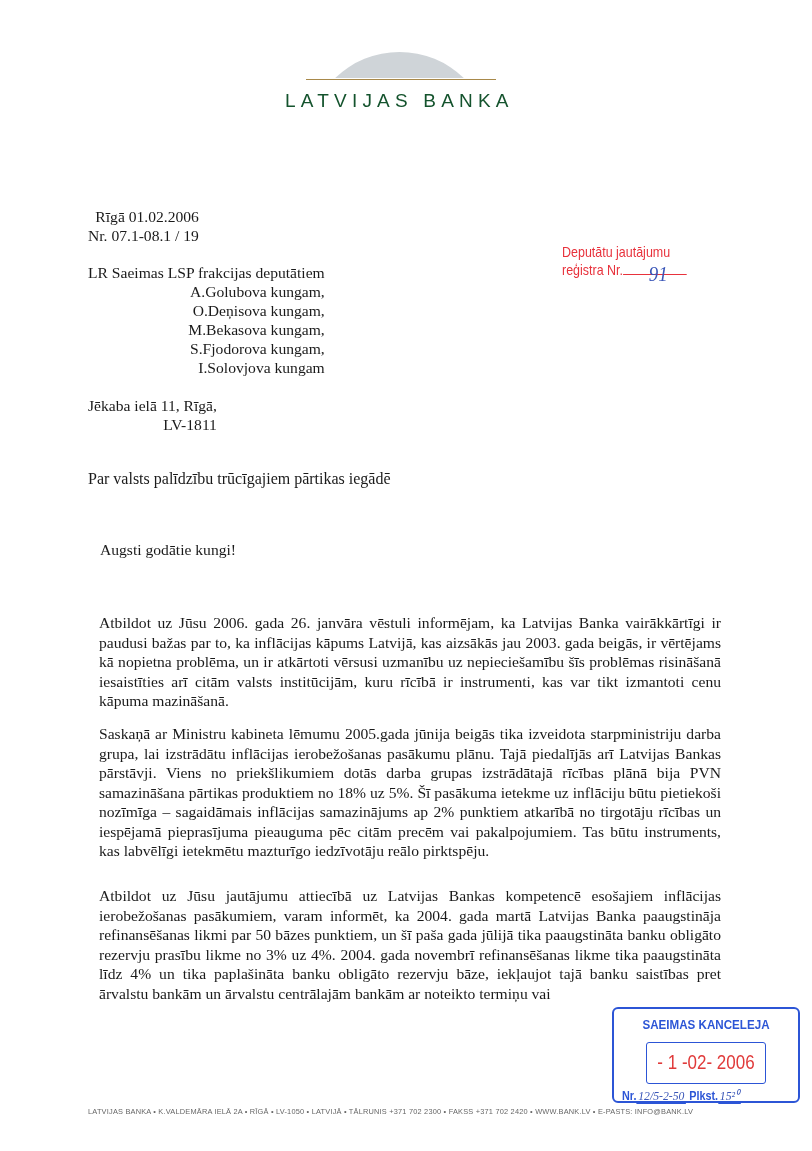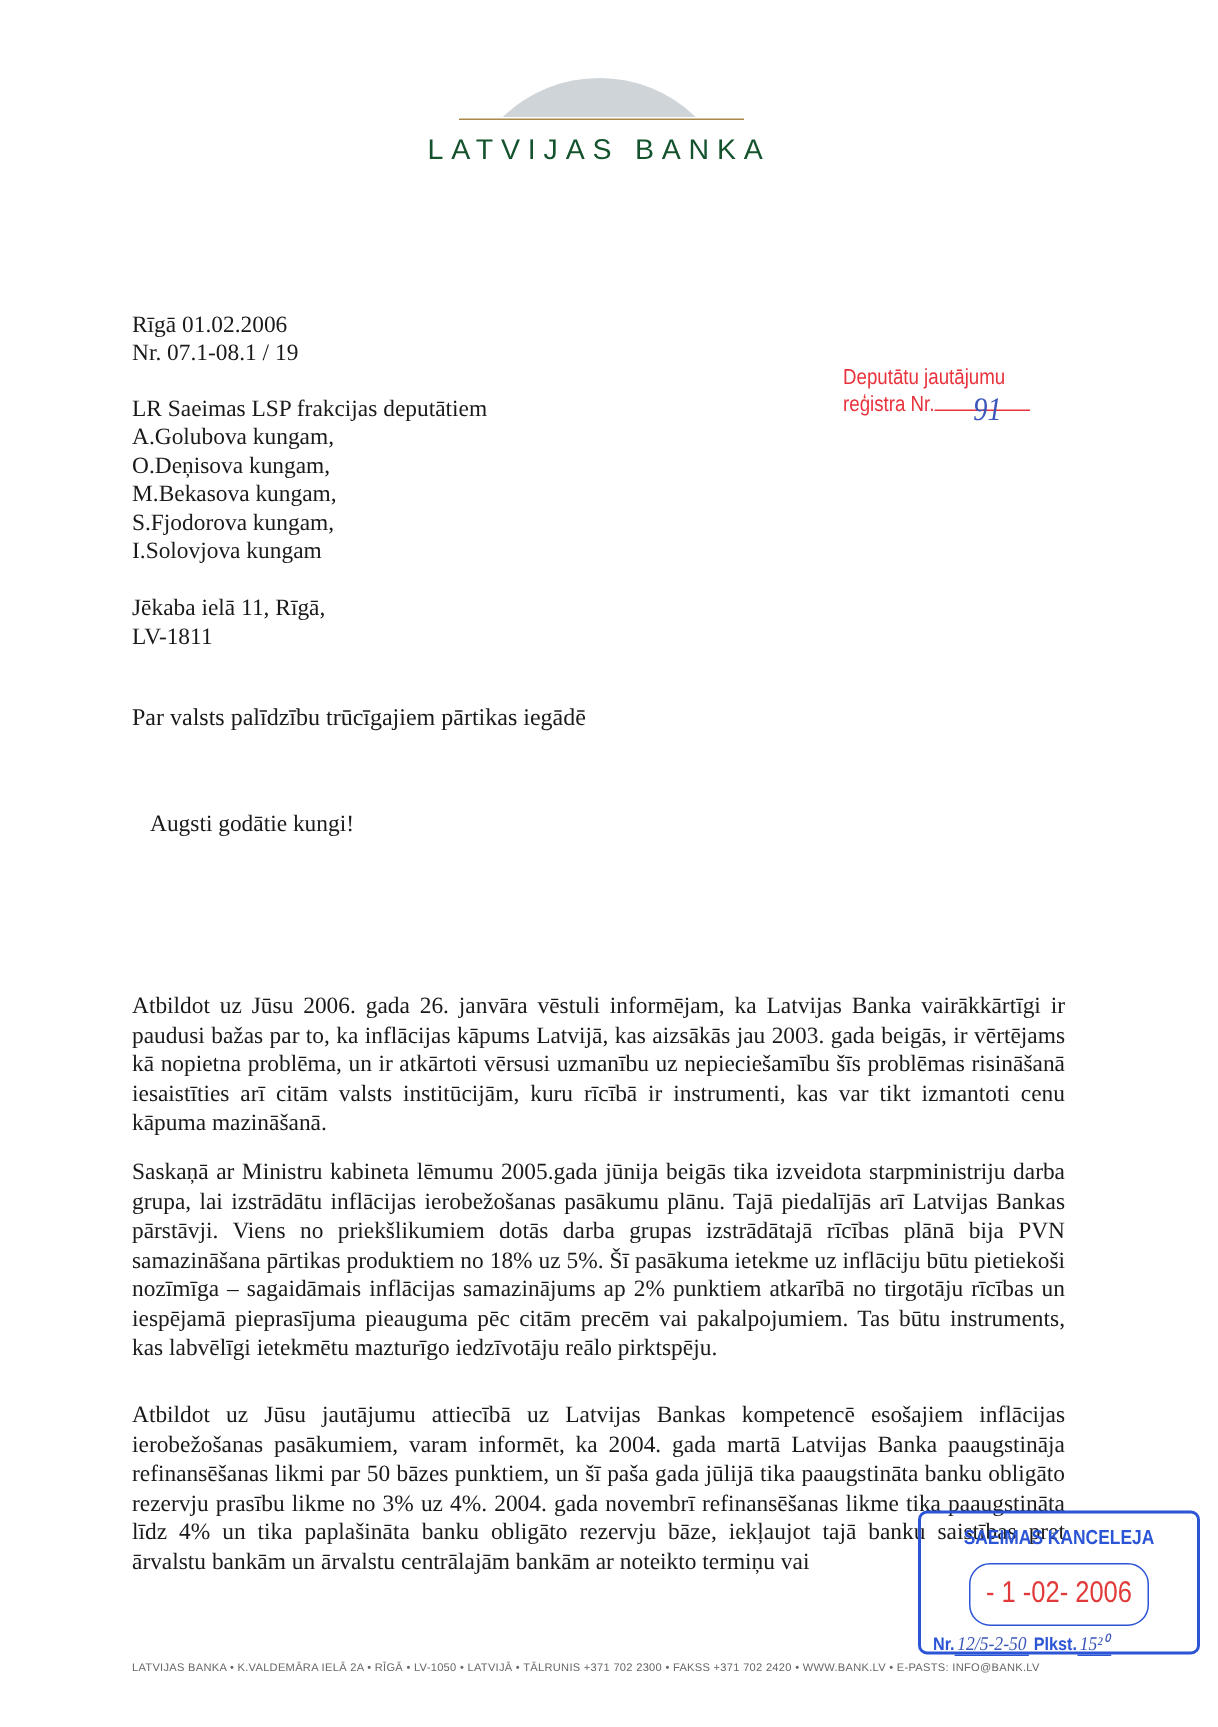--- a/index.html
+++ b/index.html
@@ -2,30 +2,30 @@
 <html><head>
 <meta charset="utf-8">
 <style>
   html, body { margin: 0; padding: 0; background: #ffffff; }
   body { width: 812px; height: 1151px; position: relative; overflow: hidden; font-family: "Liberation Serif", serif; color: #1a1a1a; }
   .logo-arc { position: absolute; left: 308px; top: 52px; width: 183px; height: 26px; overflow: hidden; }
   .logo-arc .dome { position: absolute; left: 0; top: 0; width: 183px; height: 90px; border-radius: 50% 50% 0 0 / 100% 100% 0 0; background: #cfd4d8; }
   .logo-line { position: absolute; left: 306px; top: 79px; width: 190px; height: 1px; background: #a8894a; }
   .logo-text { position: absolute; left: 285px; top: 90px; width: 240px; font-family: "Liberation Sans", sans-serif; font-size: 19px; letter-spacing: 5.2px; color: #14532d; white-space: nowrap; }
   .block { position: absolute; left: 88px; font-size: 15.6px; line-height: 19px; }
-  .block div { white-space: nowrap; }
+  .block div { white-space: nowrap; text-align: right; }
   .heading { position: absolute; left: 88px; top: 470px; font-size: 16px; white-space: nowrap; }
   .greet { position: absolute; left: 88px; top: 541px; font-size: 15.6px; margin-left: 12px; }
-  .para { position: absolute; left: 88px; width: 622px; font-size: 15.6px; line-height: 19.5px; text-align: justify; margin-top: 48px; }
+  .para { position: absolute; left: 99px; width: 622px; font-size: 15.6px; line-height: 19.5px; text-align: justify; }
   .reg-stamp { position: absolute; left: 562px; top: 243px; color: #e8323c; font-family: "Liberation Sans", sans-serif; font-size: 14.5px; line-height: 18px; transform: scaleX(0.86); transform-origin: left top; }
   .reg-line { display: inline-block; width: 74px; border-bottom: 1.5px solid #e8323c; position: relative; }
   .reg-num { position: absolute; left: 30px; top: -9px; font-family: "Liberation Serif", serif; font-style: italic; color: #3a56b8; font-size: 22px; }
   .stamp { position: absolute; left: 612px; top: 1007px; width: 184px; height: 92px; border: 2px solid #2c55d6; border-radius: 6px; color: #2c55d6; font-family: "Liberation Sans", sans-serif; }
   .stamp-title { position: absolute; left: 0; right: 0; top: 8px; text-align: center; font-weight: bold; font-size: 13.5px; transform: scaleX(0.86); }
-  .stamp-date-box { position: absolute; left: 32px; top: 33px; width: 118px; height: 40px; border: 1.5px solid #2c55d6; border-radius: 14px; }
+  .stamp-date-box { position: absolute; left: 32px; top: 33px; width: 118px; height: 40px; border: 1.5px solid #2c55d6; border-radius: 3px; }
   .stamp-date { position: absolute; left: 0; right: 0; top: 8px; text-align: center; color: #e03a3a; font-size: 20px; transform: scaleX(0.85); white-space: nowrap; }
   .stamp-nr { position: absolute; left: 8px; top: 77px; font-size: 12px; font-weight: bold; white-space: nowrap; transform: scaleX(0.9); transform-origin: left top; }
   .stamp-nr .hw { font-family: "Liberation Serif", serif; font-style: italic; font-weight: normal; color: #3a56b8; font-size: 13px; border-bottom: 1px solid #2c55d6; padding: 0 2px; }
   .footer { position: absolute; left: 88px; top: 1107px; font-family: "Liberation Sans", sans-serif; font-size: 7.4px; letter-spacing: 0.2px; color: #666; white-space: nowrap; }
 </style>
 </head>
 <body>
 
 <div>
   <div class="logo-arc">

